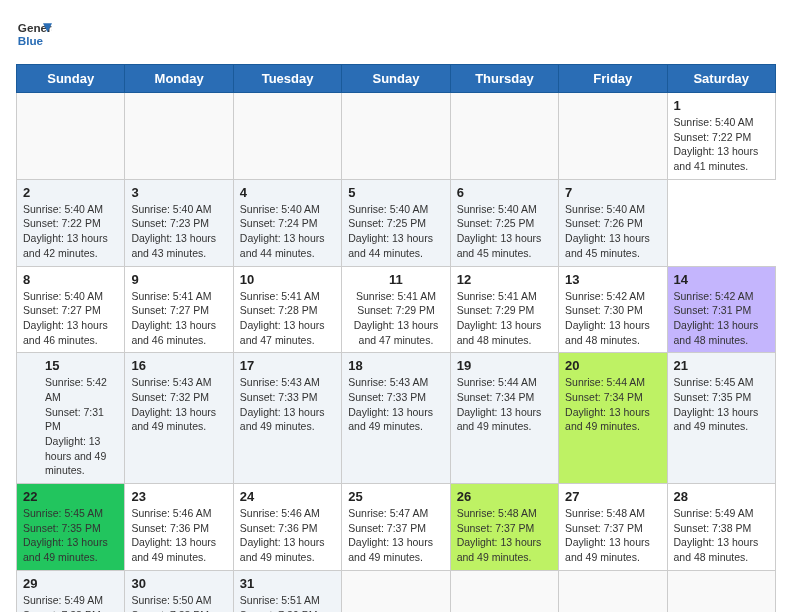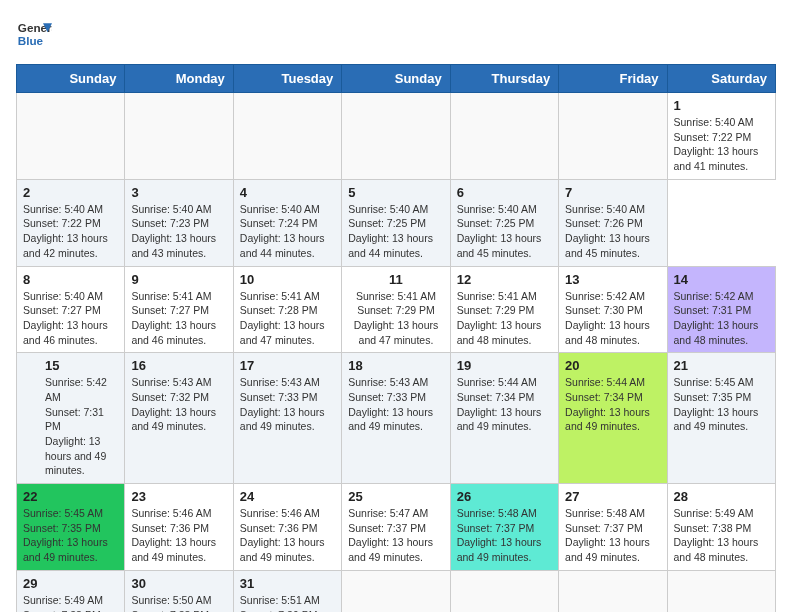--- a/index.html
+++ b/index.html
@@ -41,21 +41,21 @@
       width: 100%;
       border-collapse: collapse;
       font-size: 11px;
     }
     thead tr th {
       background: #2a6db5;
       color: #fff;
       font-weight: bold;
       font-size: 13px;
       padding: 6px 8px;
-      text-align: right;
+      text-align: center;
       border: 1px solid #1a5a9a;
     }
     tbody tr td {
       vertical-align: top;
       padding: 5px 6px;
       border: 1px solid #ccc;
       width: calc(100% / 7);
       background: #fff;
     }
     tbody tr:nth-child(odd) td {
@@ -165,21 +165,21 @@
       </tr>
       <tr>
         <td style="background: #22c55e;"><span class="day-num">22</span>
 <span class="day-detail">Sunrise: 5:45 AM<br>Sunset: 7:35 PM<br>Daylight: 13 hours and 49 minutes.</span></td>
         <td style="background: rgb(255, 255, 255);"><span class="day-num">23</span>
 <span class="day-detail">Sunrise: 5:46 AM<br>Sunset: 7:36 PM<br>Daylight: 13 hours and 49 minutes.</span></td>
         <td style="background: rgb(255, 255, 255);"><span class="day-num">24</span>
 <span class="day-detail">Sunrise: 5:46 AM<br>Sunset: 7:36 PM<br>Daylight: 13 hours and 49 minutes.</span></td>
         <td style="background: rgb(255, 255, 255);"><span class="day-num">25</span>
 <span class="day-detail">Sunrise: 5:47 AM<br>Sunset: 7:37 PM<br>Daylight: 13 hours and 49 minutes.</span></td>
-        <td style="background: #5eead4;"><span class="day-num">26</span>
+        <td style="background: #bef264;"><span class="day-num">26</span>
 <span class="day-detail">Sunrise: 5:48 AM<br>Sunset: 7:37 PM<br>Daylight: 13 hours and 49 minutes.</span></td>
         <td style="background: rgb(255, 255, 255);"><span class="day-num">27</span>
 <span class="day-detail">Sunrise: 5:48 AM<br>Sunset: 7:37 PM<br>Daylight: 13 hours and 49 minutes.</span></td>
         <td style="background: rgb(255, 255, 255);"><span class="day-num">28</span>
 <span class="day-detail">Sunrise: 5:49 AM<br>Sunset: 7:38 PM<br>Daylight: 13 hours and 48 minutes.</span></td>
       </tr>
       <tr>
         <td style="background: rgb(240, 244, 248); margin-top: 39px;"><span class="day-num">29</span>
 <span class="day-detail">Sunrise: 5:49 AM<br>Sunset: 7:38 PM<br>Daylight: 13 hours and 48 minutes.</span></td>
         <td style="background: rgb(240, 244, 248);"><span class="day-num">30</span>

